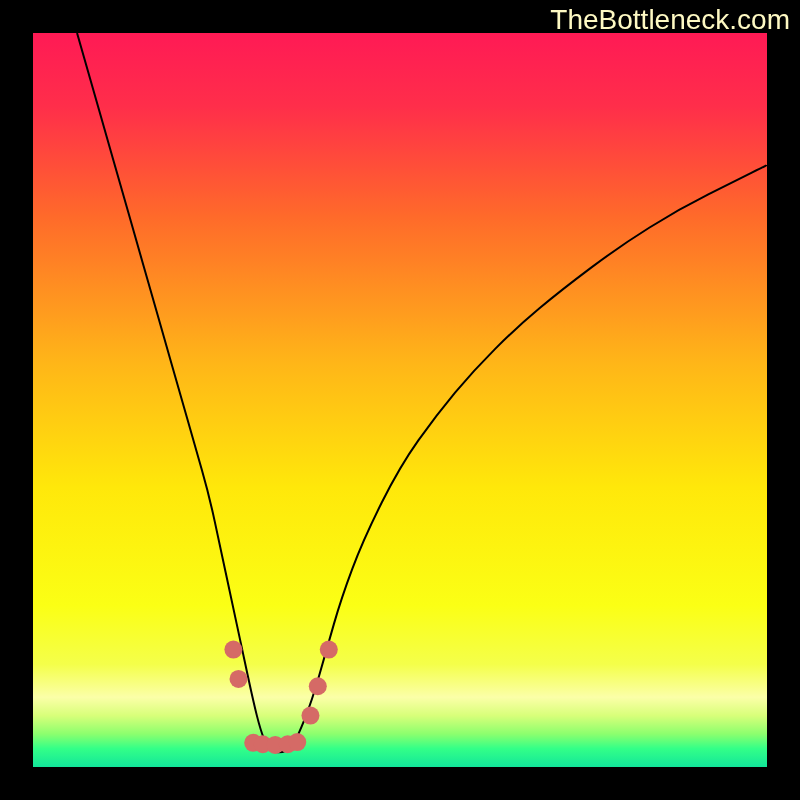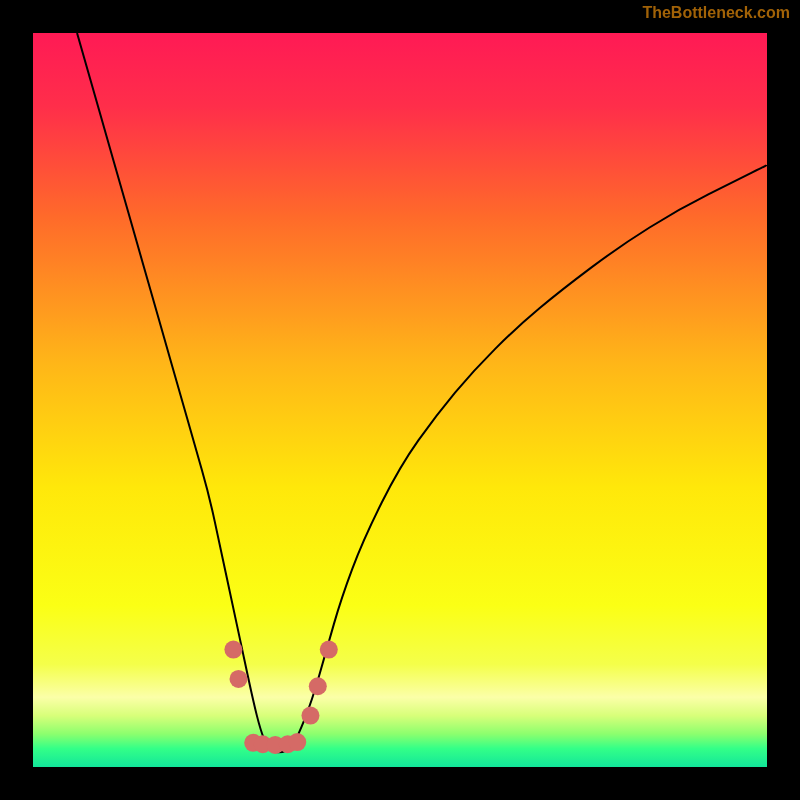--- a/index.html
+++ b/index.html
@@ -22,23 +22,23 @@
     left: 33px;
     top: 33px;
     width: 734px;
     height: 734px;
     overflow: hidden;
   }
   .watermark {
     position: absolute;
     top: 4px;
     right: 10px;
-    color: #a16207;
-    font-size: 16px;
-    font-weight: 700;
+    color: #fef9c3;
+    font-size: 28px;
+    font-weight: 400;
     letter-spacing: 0px;
     z-index: 5;
   }
   svg { display: block; }
 </style>
 </head>
 <body>
 
 <div class="frame">
   <div class="watermark">TheBottleneck.com</div>

